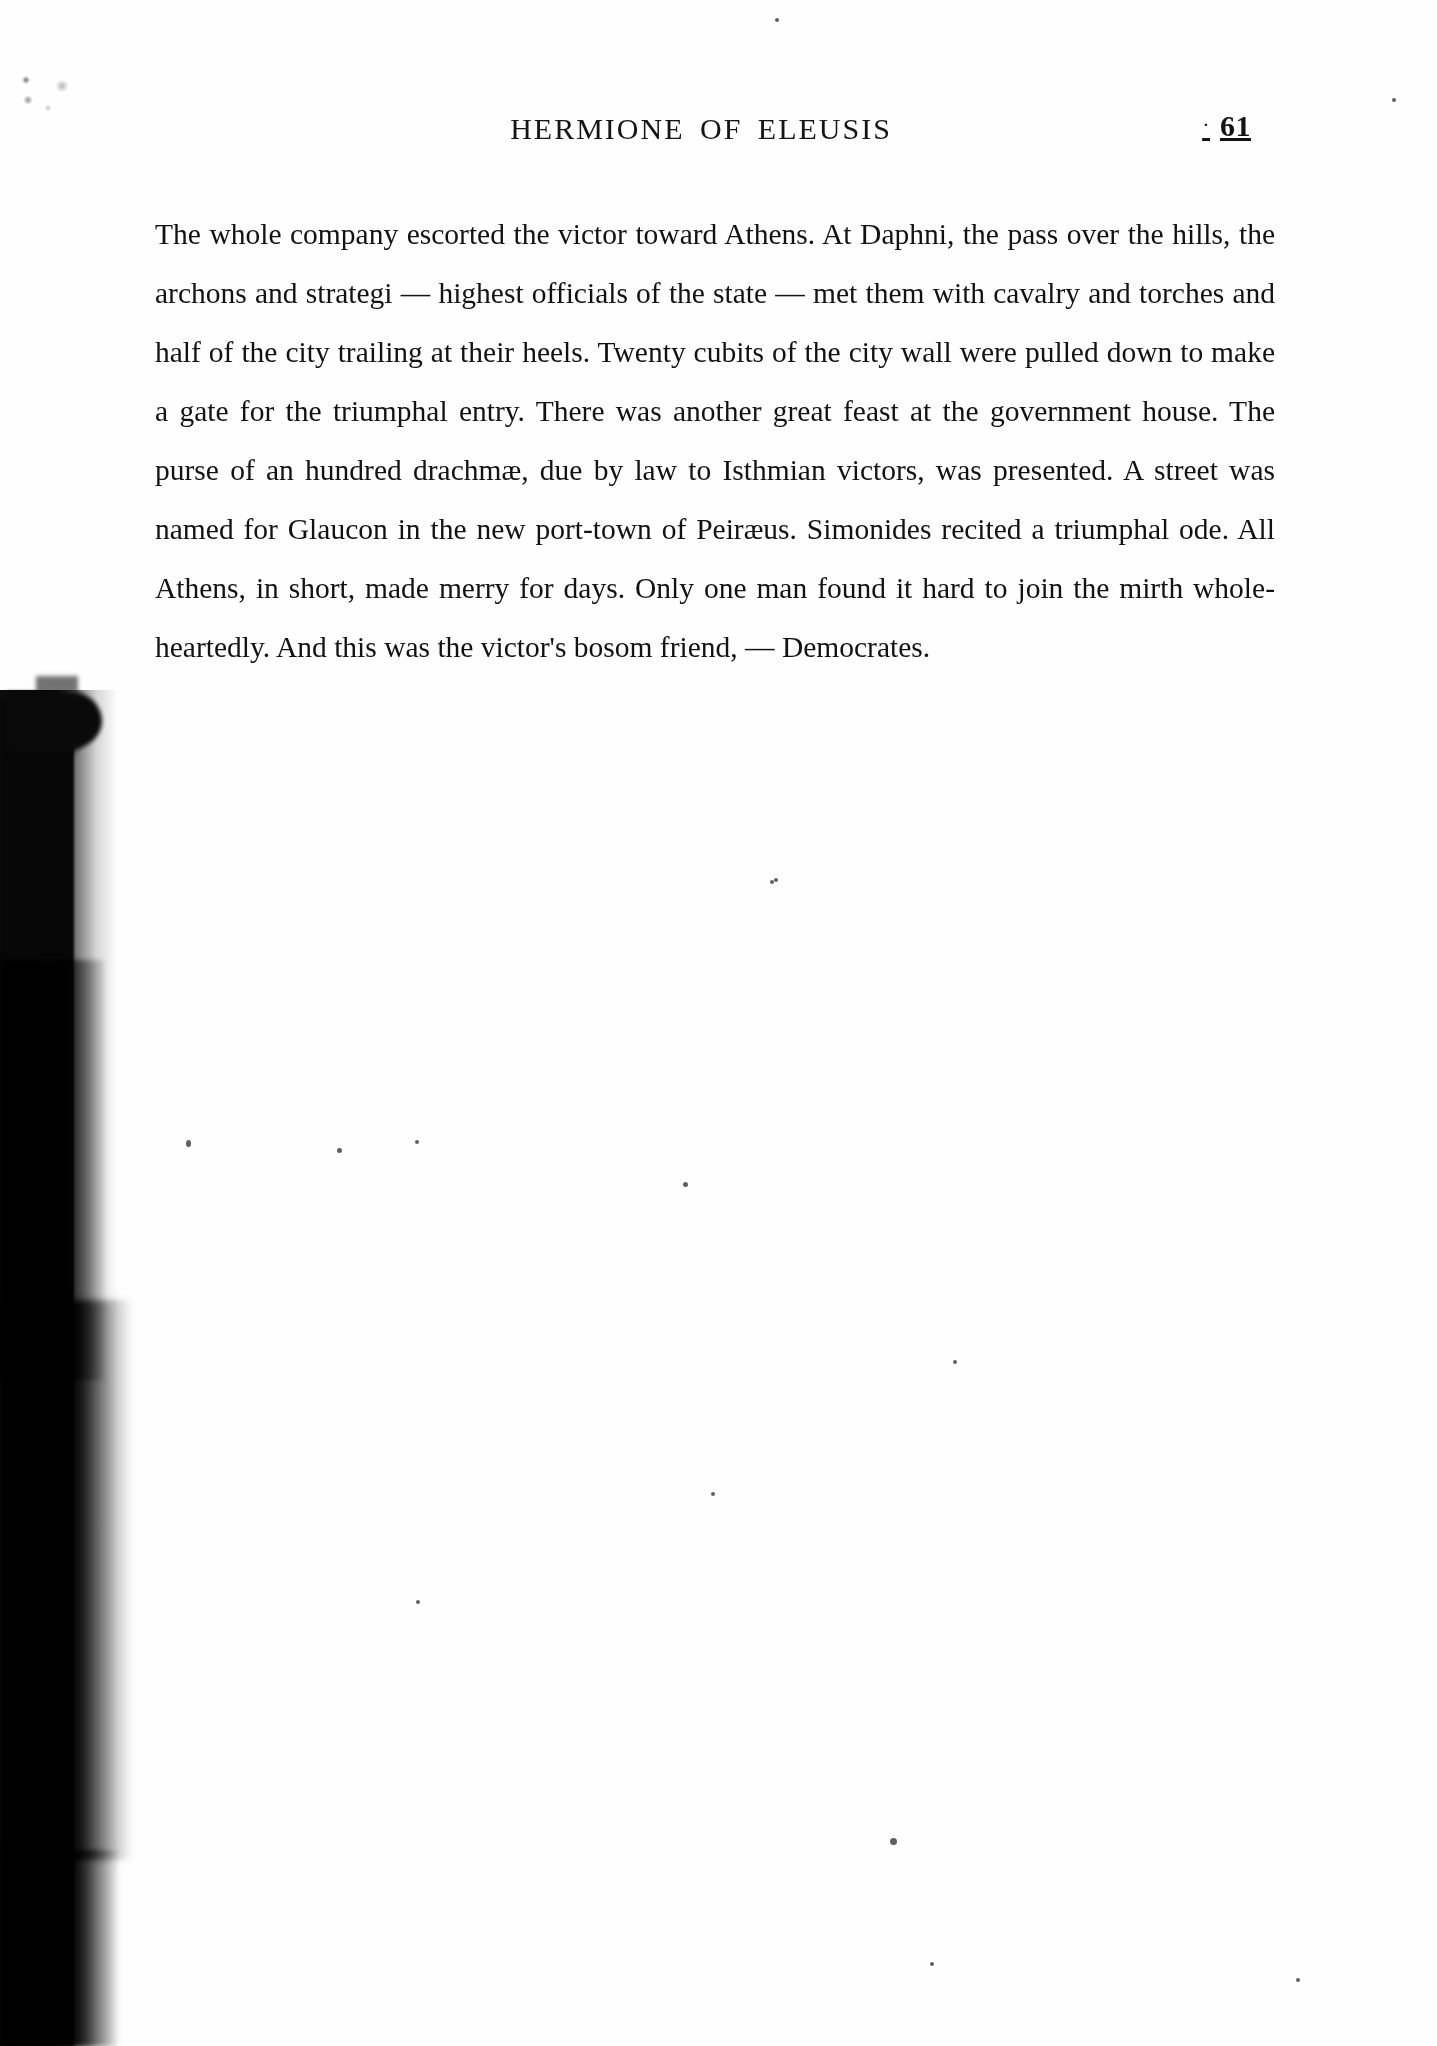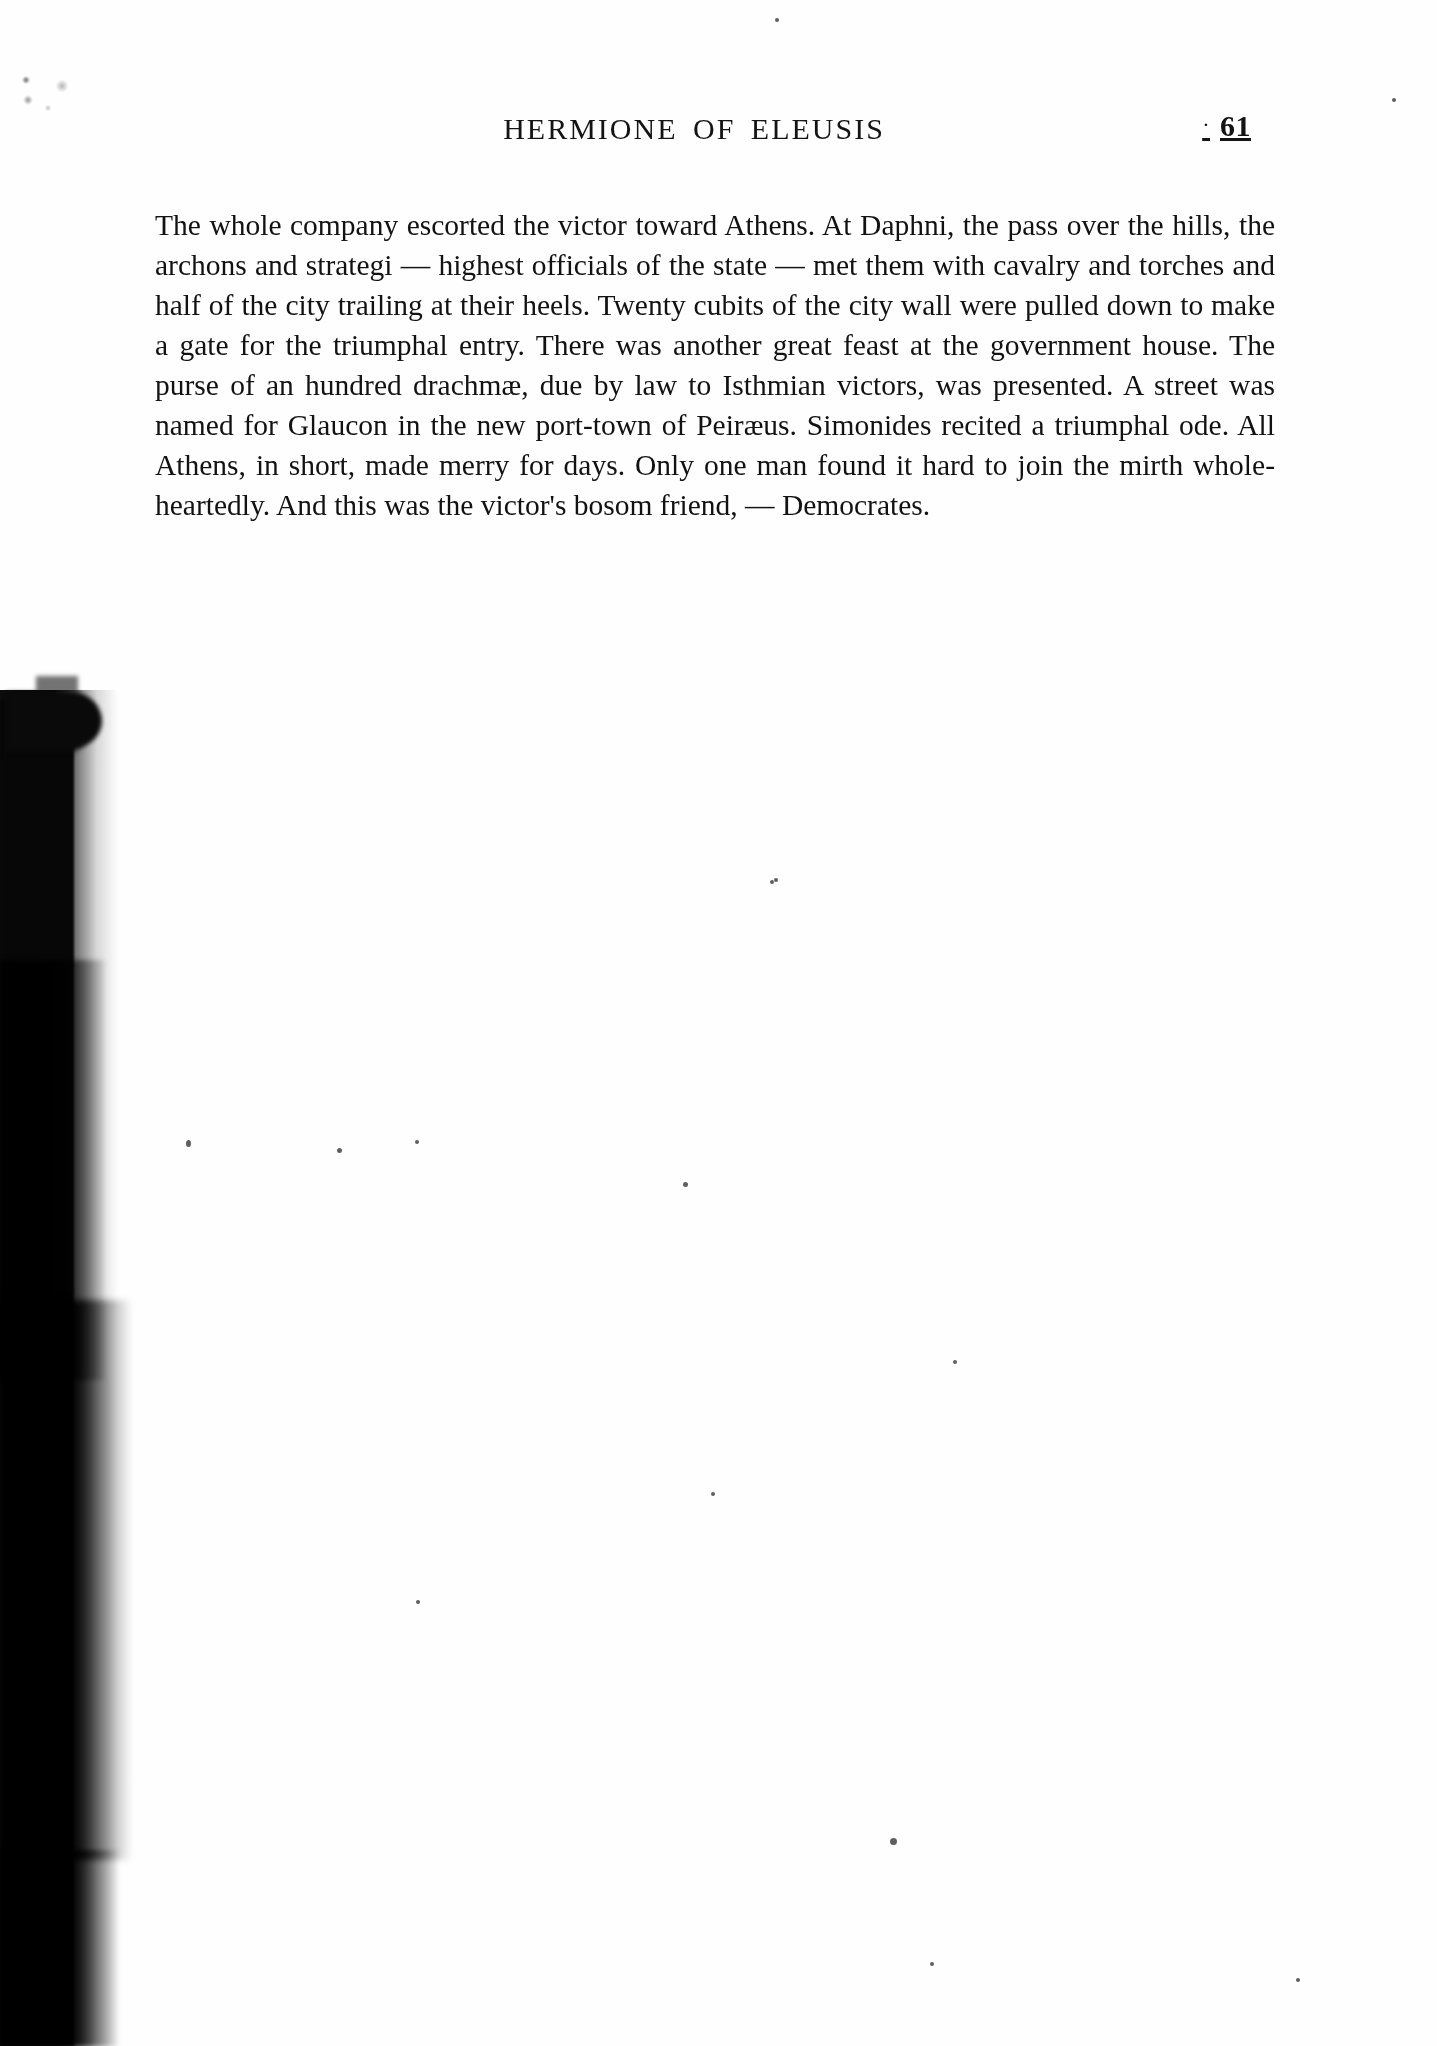--- a/index.html
+++ b/index.html
@@ -20,21 +20,21 @@
   .page {
     position: absolute;
     inset: 0;
     background: #fefefe;
   }
 
   
   .running-head {
     position: absolute;
     top: 112px;
-    left: 144px;
+    left: 151px;
     width: 1100px;
     display: flex;
     align-items: flex-end;
     justify-content: center;
   }
   .running-head .title {
     font-size: 30px;
     letter-spacing: 2.0px;
     word-spacing: 6px;
     white-space: nowrap;
@@ -57,21 +57,21 @@
     vertical-align: 4px;
   }
 
   
   .bodytext {
     position: absolute;
     top: 205px;
     left: 155px;
     width: 1120px;
     font-size: 29.5px;
-    line-height: 40px;
+    line-height: 59px;
     text-align: justify;
     text-justify: inter-word;
     font-family: "Liberation Serif", serif;
     color: #121212;
   }
   .bodytext p {
     margin: 0;
     text-indent: 0;
   }
 

